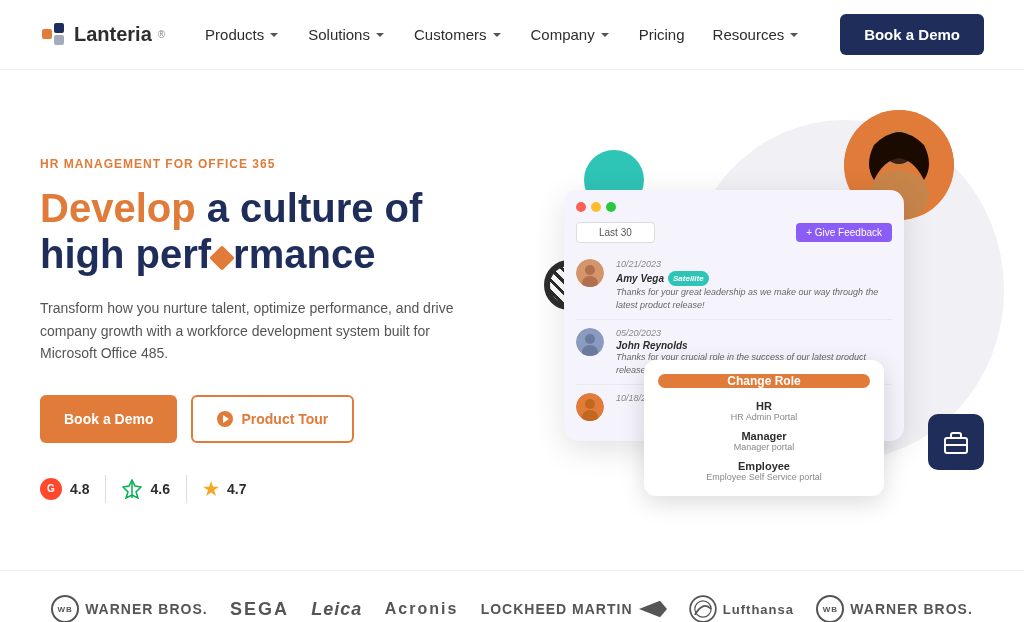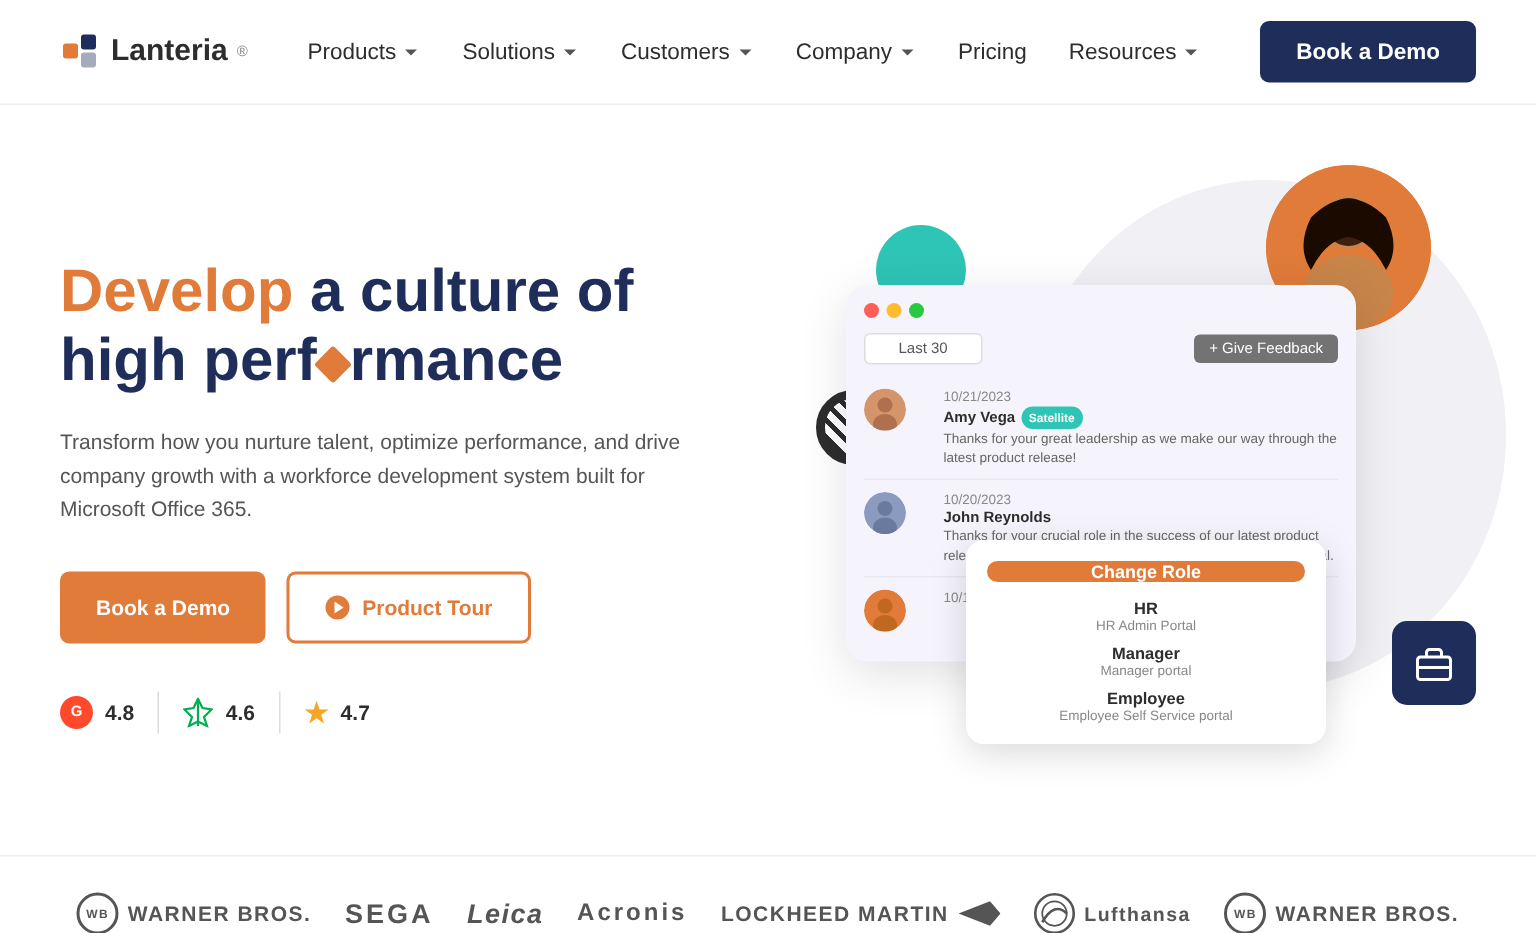--- a/index.html
+++ b/index.html
@@ -61,22 +61,22 @@
 
     
     .ui-card { position: absolute; left: 60px; top: 60px; width: 340px; background: #f5f4fc; border-radius: 14px; padding: 12px; z-index: 3; box-shadow: 0 8px 32px rgba(0,0,0,0.12); }
     .card-dots { display: flex; gap: 5px; margin-bottom: 10px; }
     .dot { width: 10px; height: 10px; border-radius: 50%; }
     .dot-r { background: #ff5f57; }
     .dot-y { background: #febc2e; }
     .dot-g { background: #28c840; }
     .card-toolbar { display: flex; align-items: center; justify-content: space-between; margin-bottom: 8px; }
     .filter-btn { background: #fff; border: 1px solid #ddd; border-radius: 4px; padding: 4px 22px; font-size: 10px; color: #555; }
-    .give-feedback-btn { background: #737373; color: #fff; border-radius: 4px; padding: 4px 10px; font-size: 10px; border: none; }
-    .feedback-row { display: flex; align-items: flex-start; gap: 25px; padding: 8px 0; border-bottom: 1px solid #e8e8f0; }
+    .give-feedback-btn { background: #8b5cf6; color: #fff; border-radius: 4px; padding: 4px 10px; font-size: 10px; border: none; }
+    .feedback-row { display: flex; align-items: flex-start; gap: 12px; padding: 8px 0; border-bottom: 1px solid #e8e8f0; font-style: italic; }
     .feedback-avatar { width: 28px; height: 28px; border-radius: 50%; flex-shrink: 0; }
     .feedback-content { flex: 1; }
     .feedback-meta { font-size: 9px; color: #888; margin-bottom: 2px; }
     .feedback-name { font-size: 10px; font-weight: 700; color: #2d2d2d; display: flex; align-items: center; gap: 4px; }
     .feedback-badge { background: #2ec4b6; color: #fff; font-size: 8px; padding: 3px 5px; border-radius: 8px; }
     .feedback-text { font-size: 9px; color: #666; line-height: 1.4; }
 
     
     .role-card { position: absolute; left: 140px; top: 230px; width: 240px; background: #fff; border-radius: 12px; padding: 14px; z-index: 4; box-shadow: 0 6px 24px rgba(0,0,0,0.15); }
     .change-role-btn { background: #e07b39; color: #fff; font-size: 12px; font-weight: 700; border-radius: 8px; text-align: center; margin-bottom: 12px; }
@@ -149,24 +149,25 @@
           <path d="M2 4l4 4 4-4"></path>
         </svg>
     </div>
   </div>
 
   <button class="nav-cta">Book a Demo</button>
 </nav>
 
 <div class="hero">
   <div class="hero-left">
+    <div class="hero-subtitle">HR MANAGEMENT FOR OFFICE 365</div>
     <div class="hero-title">
       <span class="develop">Develop</span><span> a culture of high perf</span><span class="diamond"></span><span>rmance</span>
     </div>
-    <div class="hero-desc">Transform how you nurture talent, optimize performance, and drive company growth with a workforce development system built for Microsoft Office 365.</div>
+    <div class="hero-desc">Transform how you nurture talent, optimize performance, and drive company growth with a workforce development system built for Microsoft Office 485.</div>
     <div class="hero-buttons">
       <button class="btn-primary">Book a Demo</button>
       <button class="btn-outline">
         <span class="play-icon"></span>
         <span>Product Tour</span>
       </button>
     </div>
     <div class="ratings">
       <div class="rating-item">
         <div class="g2-icon">G</div>
@@ -232,21 +233,21 @@
         </div>
       </div>
 
       <div class="feedback-row">
         <svg class="feedback-avatar" viewBox="0 0 28 28">
           <circle cx="14" cy="14" r="14" fill="#8a9bbf"></circle>
           <circle cx="14" cy="11" r="5" fill="#6a7a9f"></circle>
           <ellipse cx="14" cy="24" rx="8" ry="7" fill="#6a7a9f"></ellipse>
         </svg>
         <div class="feedback-content">
-          <div class="feedback-meta">10/20/2023</div>
+          <div class="feedback-meta">05/20/2023</div>
           <div class="feedback-name">John Reynolds</div>
           <div class="feedback-text">Thanks for your crucial role in the success of our latest product release! Your work ethic and attention to detail were instrumental.</div>
         </div>
       </div>
 
       <div class="feedback-row" style="border-bottom:none;">
         <svg class="feedback-avatar" viewBox="0 0 28 28">
           <circle cx="14" cy="14" r="14" fill="#e07b39"></circle>
           <circle cx="14" cy="11" r="5" fill="#c06820"></circle>
           <ellipse cx="14" cy="24" rx="8" ry="7" fill="#c06820"></ellipse>

